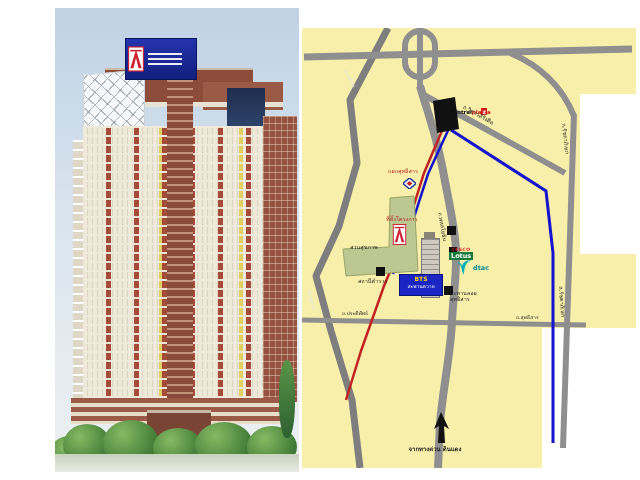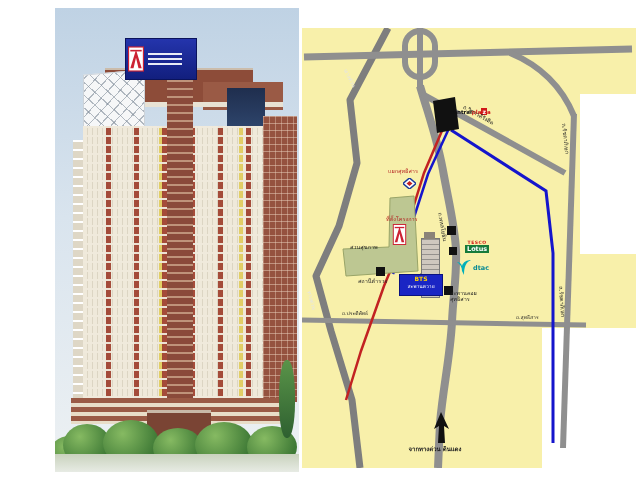--- a/index.html
+++ b/index.html
@@ -45,21 +45,21 @@
   .red-lbl{color:#b42020 !important;}
   .lite-lbl{color:#e4e4e4 !important;}
   .rot{transform-origin:0 0;}
   .cp-logo{font-size:7px;font-weight:bold;letter-spacing:0;}
   .cp-black{color:#111;} .cp-red{color:#d01818;}
   .cp-box{display:inline-block;background:#d01818;color:#fff;font-size:6px;padding:0 1px;line-height:7px;}
   .btsbox{position:absolute;left:97px;top:246px;width:42px;height:20px;background:#1a25c4;
           border:1px solid #0a1280;text-align:center;}
   .btsbox .l1{color:#ffd400;font-size:6px;font-weight:bold;line-height:8px;}
   .btsbox .l2{color:#ffffff;font-size:5px;line-height:6px;}
-  .tescochip{position:absolute;left:147px;top:212px;text-align:center;margin-left:16px;}
+  .tescochip{position:absolute;left:147px;top:219px;text-align:center;}
   .tesco{color:#d01818;font-size:4.5px;font-weight:bold;letter-spacing:.5px;line-height:5px;}
   .lotus{background:#157a3a;color:#fff;font-size:6.5px;font-weight:bold;padding:0 2px;line-height:8px;}
   .dtac-text{position:absolute;left:171px;top:236px;color:#0a8a94;font-size:6.5px;font-weight:bold;}
   .towersk{position:absolute;left:119px;top:210px;width:17px;height:58px;background:
       repeating-linear-gradient(180deg,rgba(90,90,90,.5) 0 1px,transparent 1px 5px),#cfc8bf;
       border:1px solid #777;}
   .towersk:before{content:"";position:absolute;left:2px;top:-7px;width:11px;height:7px;background:#8a8378;}
 </style>
 </head>
 <body>

